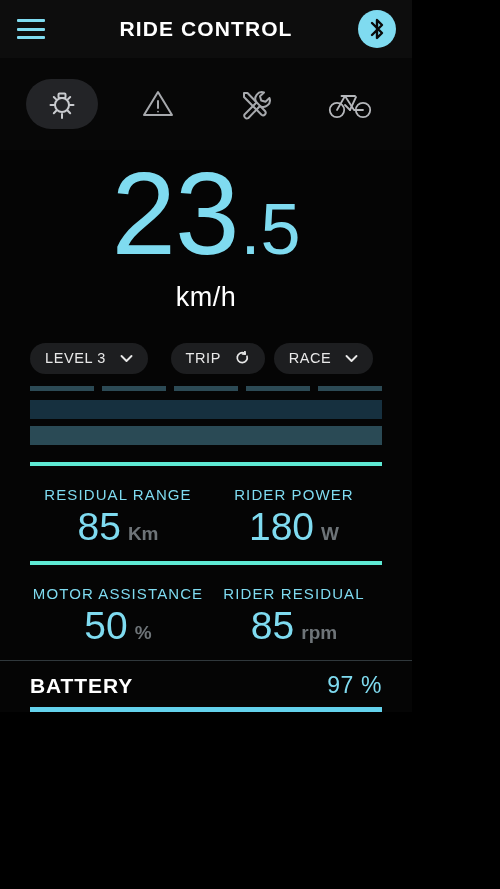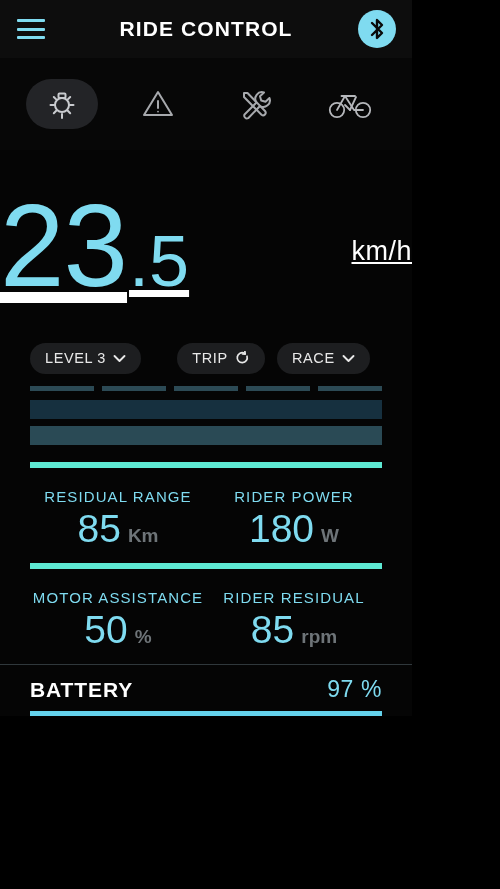--- a/index.html
+++ b/index.html
@@ -103,26 +103,25 @@
     cursor: pointer;
   }
   .icon-btn.active {
     background: #232427;
   }
 
   
   .speed-block {
     flex: 0 0 180px;
     display: flex;
-    flex-direction: row;
-    align-items: center;
-    justify-content: space-between;
+    flex-direction: column;
+    align-items: center;
+    justify-content: flex-start;
     background: #050505;
     padding-top: 6px;
-    text-decoration: underline;
   }
   .speed-line {
     display: flex;
     align-items: baseline;
     justify-content: center;
     line-height: 1;
   }
   .speed-int {
     font-size: 116px;
     font-weight: 300;
@@ -155,21 +154,21 @@
   .pill-slot.left   { flex: 1 1 0; justify-content: flex-start; }
   .pill-slot.center { flex: 1 1 0; justify-content: center; }
   .pill-slot.right  { flex: 1 1 0; justify-content: flex-end; }
   .pill {
     background: #1d1e20;
     border-radius: 16px;
     height: 31px;
     padding: 0 15px;
     display: inline-flex;
     align-items: center;
-    gap: 7px;
+    gap: 14px;
     cursor: pointer;
   }
   .pill-label {
     font-size: 14.5px;
     letter-spacing: 0.6px;
     color: #e8e8e8;
     white-space: nowrap;
   }
 
   
@@ -200,21 +199,21 @@
   }
 
   
   .metrics {
     flex: 0 0 auto;
     padding: 0 30px;
     background: #050505;
   }
   .metric-row {
     display: flex;
-    border-top: 6px solid #5eead4;
+    border-top: 4px solid #5eead4;
     height: 95px;
   }
   .metric-cell {
     flex: 1 1 0;
     display: flex;
     flex-direction: column;
     align-items: center;
     justify-content: center;
     padding-top: 4px;
   }

